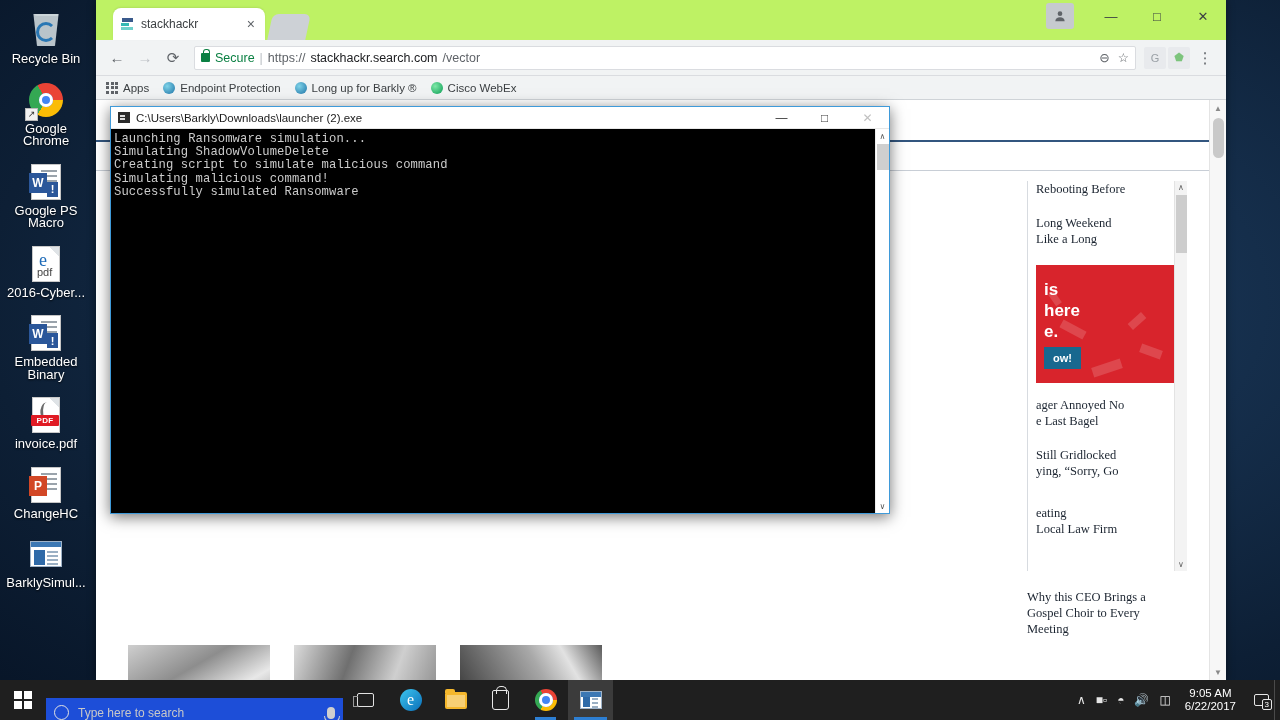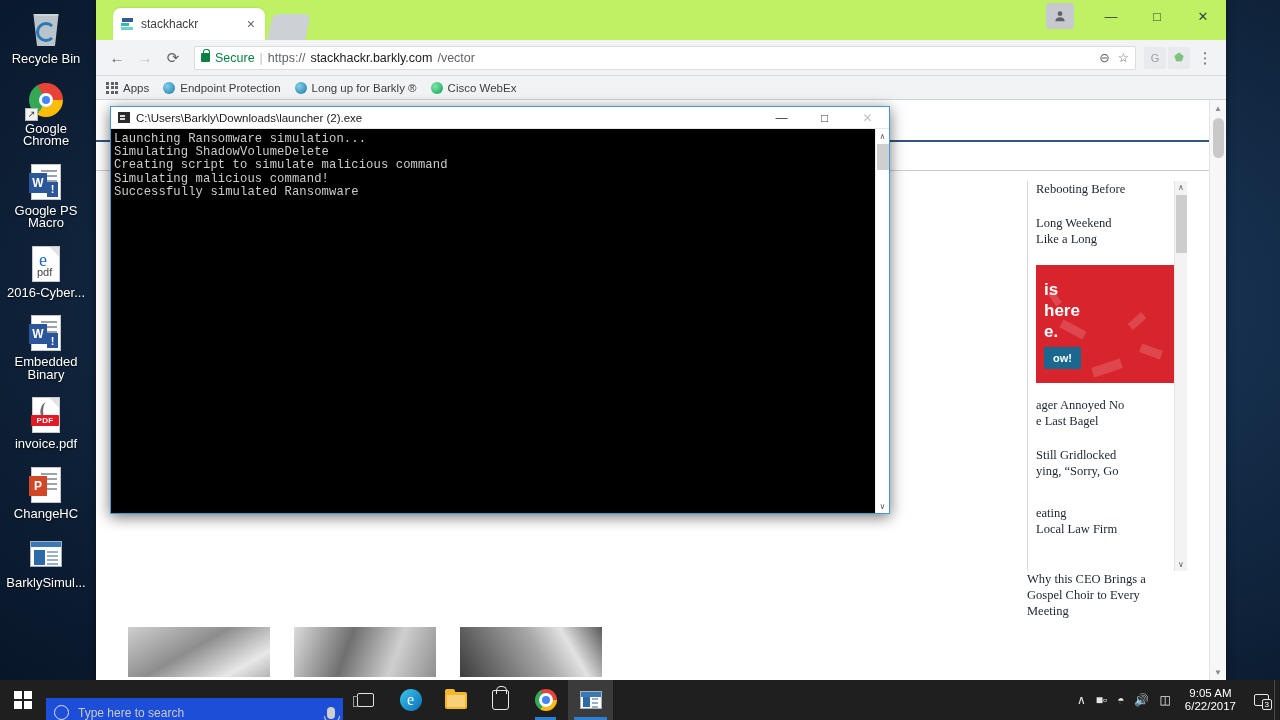--- a/index.html
+++ b/index.html
@@ -411,21 +411,21 @@
 
     <div class="toolbar">
       <div class="tb-btn">←</div>
       <div class="tb-btn disabled">→</div>
       <div class="tb-btn">⟳</div>
       <div class="omnibox">
         <span class="lock"></span>
         <span class="secure-txt">Secure</span>
         <span class="url-sep">|</span>
         <span class="url-path">https://</span>
-        <span class="url-main">stackhackr.barkly.com</span>
+        <span class="url-main">stackhackr.search.com</span>
         <span class="url-path">/vector</span>
         <span class="omni-right">
           <span>⊖</span>
           <span>☆</span>
         </span>
       </div>
       <div class="ext-btn" style="background:#e8eaed;color:#9aa0a6;margin-left:6px;">G</div>
       <div class="ext-btn" style="background:#e8eaed;color:#7cc47c;">⬟</div>
       <div class="tb-btn">⋮</div>
     </div>
@@ -498,21 +498,21 @@
               <div class="side-item" style="white-space:pre-line;margin-top:26px;">eating
 Local Law Firm</div>
             </div>
 
             <div class="inner-sb">
               <div class="arrow">∧</div>
               <div class="thumb"></div>
               <div class="arrow" style="position:absolute;bottom:0;left:0;right:0;">∨</div>
             </div>
 
-            <div class="tail-item" style="margin-top:0;">Why this CEO Brings a Gospel Choir to Every Meeting</div>
+            <div class="tail-item" style="margin-top:18px;">Why this CEO Brings a Gospel Choir to Every Meeting</div>
           </div>
         </div>
 
         <div class="bottom-row">
           <div class="b-card">
             <div class="thumb t1"></div>
 
           </div>
           <div class="b-card">
             <div class="thumb t2"></div>

